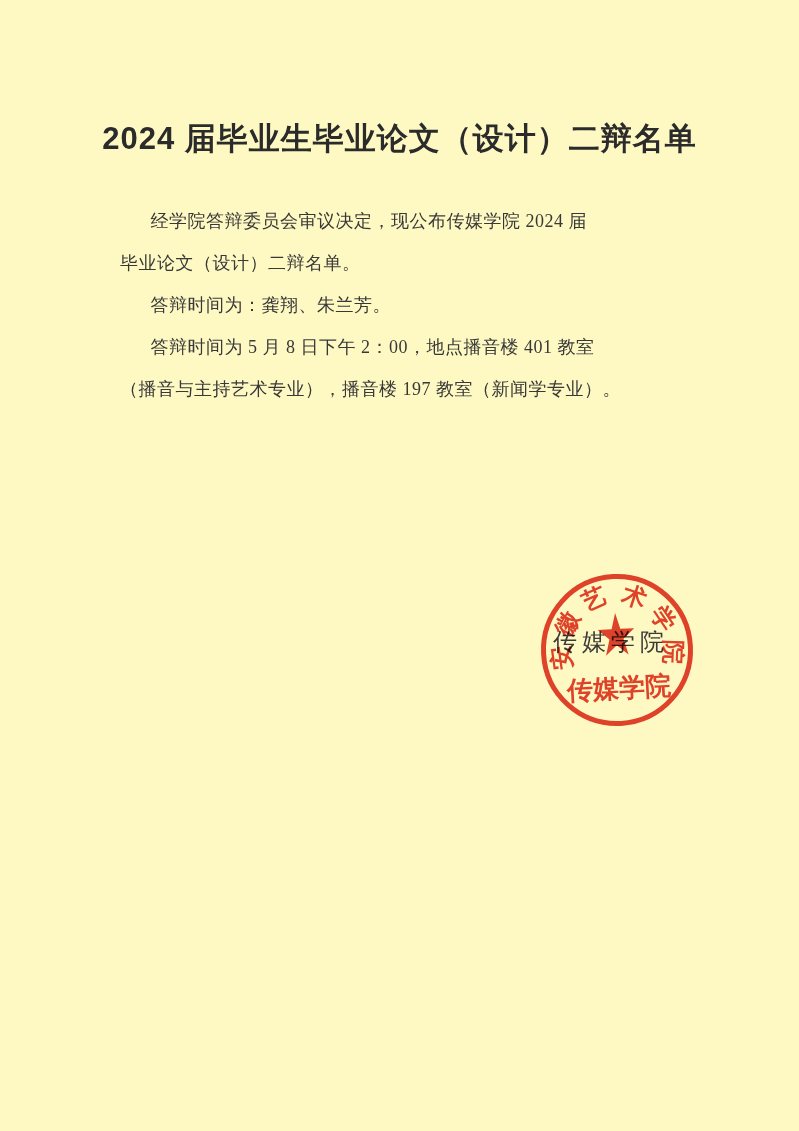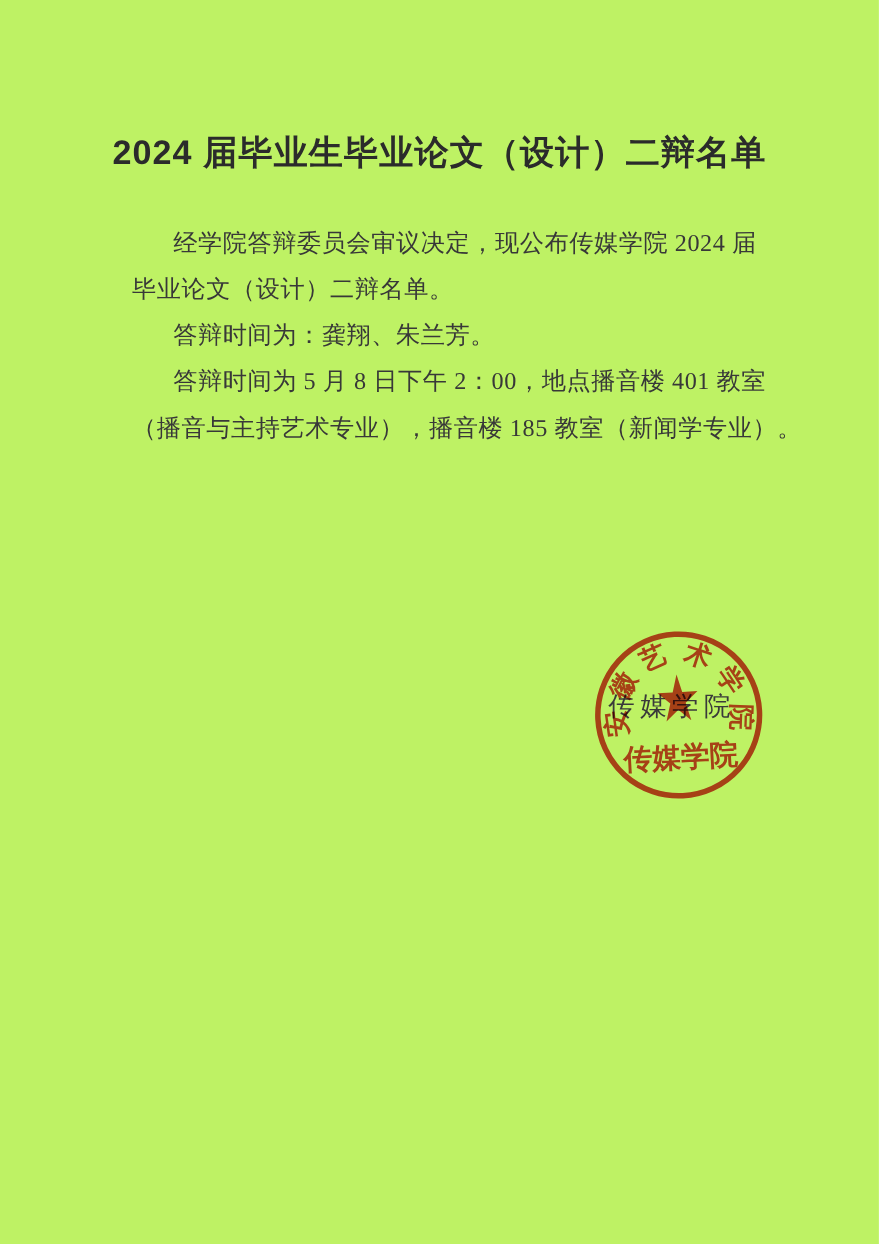--- a/index.html
+++ b/index.html
@@ -4,21 +4,21 @@
 <style>
   html, body {
     margin: 0;
     padding: 0;
     background: #ffffff;
   }
   .page {
     position: relative;
     width: 799px;
     height: 1131px;
-    background: #bef264;
+    background: #fef9c3;
     overflow: hidden;
     font-family: "Liberation Serif", "DejaVu Serif", serif;
   }
   .doc-title {
     position: absolute;
     top: 96px;
     left: 0;
     width: 100%;
     text-align: center;
     font-family: "Liberation Sans", "DejaVu Sans", sans-serif;
@@ -27,21 +27,21 @@
     line-height: 44px;
     letter-spacing: 1px;
     color: #2b2b2b;
     white-space: nowrap;
   }
   .body-block {
     position: absolute;
     top: 200px;
     left: 120px;
     width: 580px;
-    font-size: 22px;
+    font-size: 18px;
     line-height: 42px;
     letter-spacing: 0.5px;
     color: #383838;
   }
   .body-block p {
     margin: 0;
   }
   .body-line {
     display: block;
     white-space: nowrap;
@@ -134,21 +134,21 @@
   <div class="body-block">
     <p>
       <span class="body-line indent">经学院答辩委员会审议决定，现公布传媒学院 2024 届</span>
       <span class="body-line">毕业论文（设计）二辩名单。</span>
     </p>
     <p>
       <span class="body-line indent">答辩时间为：龚翔、朱兰芳。</span>
     </p>
     <p>
       <span class="body-line indent">答辩时间为 5 月 8 日下午 2：00，地点播音楼 401 教室</span>
-      <span class="body-line">（播音与主持艺术专业），播音楼 185 教室（新闻学专业）。</span>
+      <span class="body-line">（播音与主持艺术专业），播音楼 197 教室（新闻学专业）。</span>
     </p>
   </div>
 
   <div class="signature-name">传媒学院</div>
 
 
   <div class="seal">
     <span class="seal-char a1">安</span>
     <span class="seal-char a2">徽</span>
     <span class="seal-char a3">艺</span>

